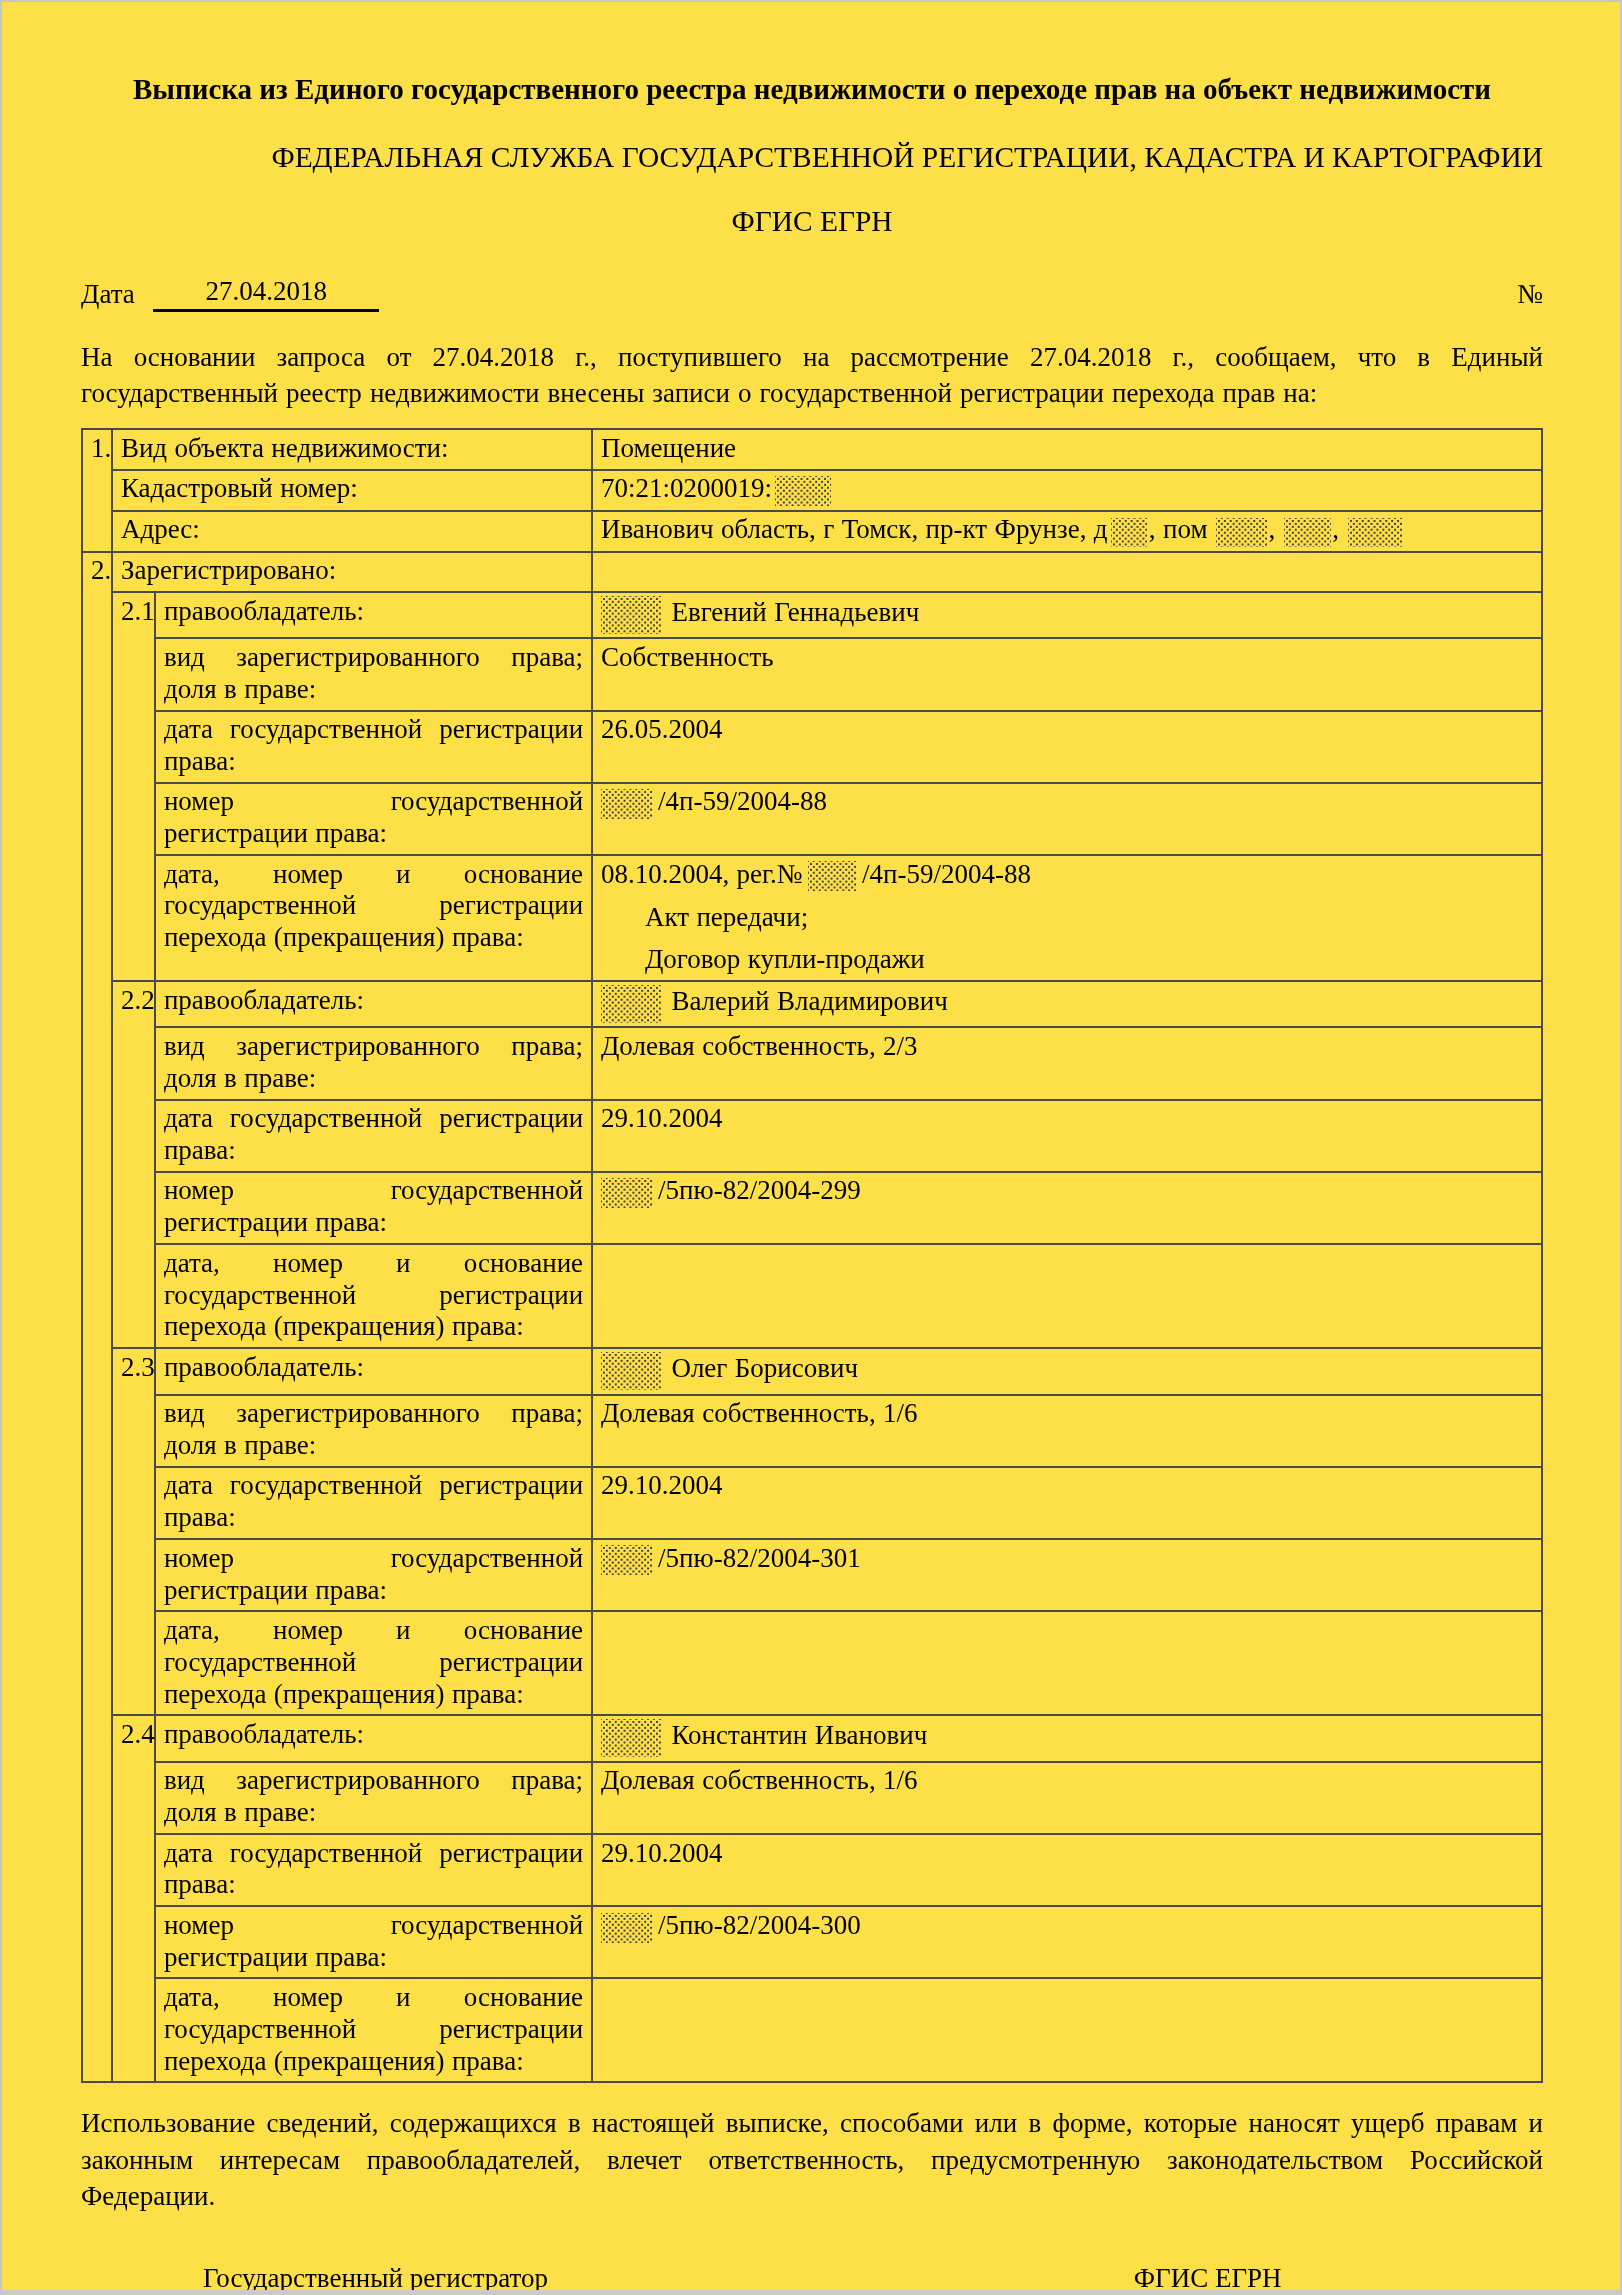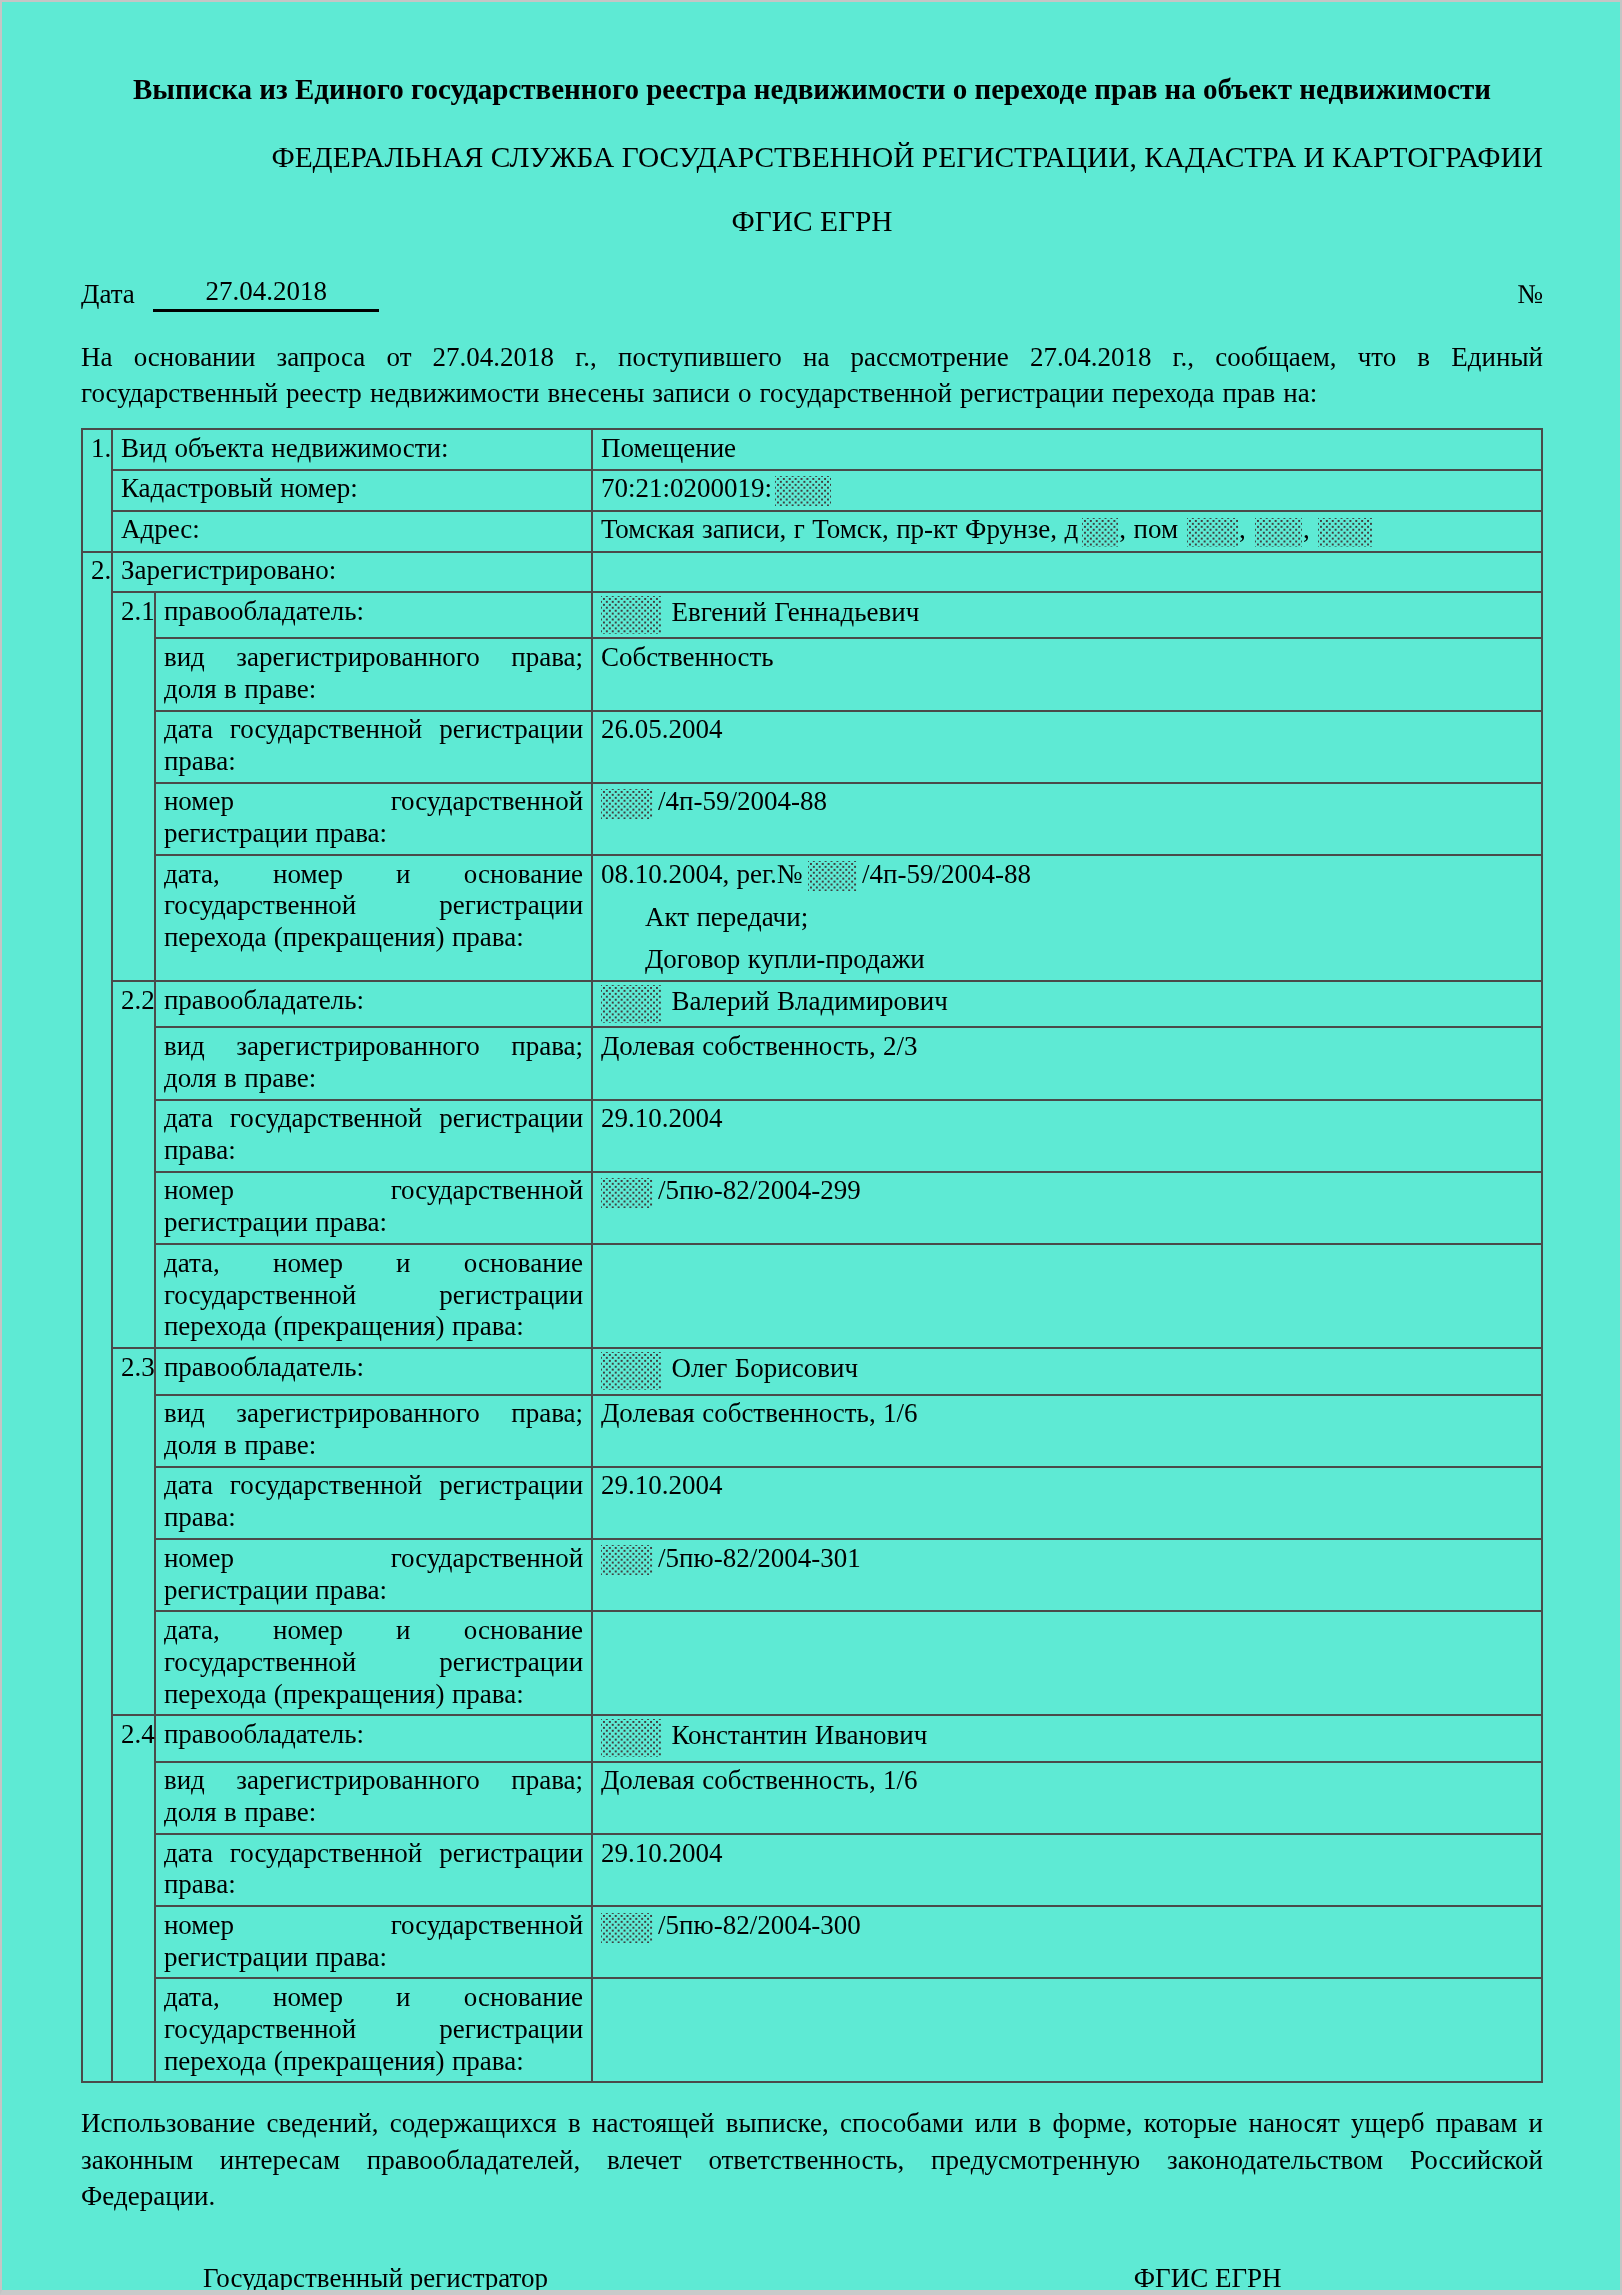--- a/index.html
+++ b/index.html
@@ -1,19 +1,19 @@
 <!DOCTYPE html>
 <html lang="ru" style="font-size:10.5px"><head>
 <meta charset="utf-8">
 <style>
   html,body{margin:0;padding:0;background:#e9e9e9;}
   .page{
     position:relative;
     width:1622px;height:2295px;box-sizing:border-box;
-    background:#5eead4;
+    background:#fde047;
     border-left:2.6px solid #c5c5c5;border-top:2.6px solid #c5c5c5;border-right:2.6px solid #c5c5c5;
     border-bottom:5.9px solid #cacaca;
     padding:69px 77px 8px 79px;
     font-family:"Liberation Serif","DejaVu Serif",serif;
     font-size:27px;color:#000;
     overflow:hidden;
   }
   .title{font-weight:bold;text-align:center;font-size:29px;line-height:1.25;margin:0 0 33px;}
   .agency{text-align:right;font-size:29.4px;line-height:1.2;margin:0 0 28px;}
   .system{text-align:center;font-size:29.4px;line-height:1.2;margin:0 0 37px;}
@@ -88,21 +88,21 @@
         <td class="c-num" rowspan="3">1.</td>
         <td class="c-lbl" colspan="2">Вид объекта недвижимости:</td>
         <td class="c-val">Помещение</td>
       </tr>
       <tr>
         <td class="c-lbl" colspan="2">Кадастровый номер:</td>
         <td class="c-val"><span>70:21:0200019:</span><span class="redact r-cad"></span></td>
       </tr>
       <tr>
         <td class="c-lbl" colspan="2">Адрес:</td>
-        <td class="c-val"><span>Томская записи, г Томск, пр-кт Фрунзе, д</span><span class="redact r-addr1"></span><span>, пом</span> <span class="redact r-addr2"></span><span>,</span> <span class="redact r-addr3"></span><span>,</span> <span class="redact r-addr4"></span></td>
+        <td class="c-val"><span>Иванович область, г Томск, пр-кт Фрунзе, д</span><span class="redact r-addr1"></span><span>, пом</span> <span class="redact r-addr2"></span><span>,</span> <span class="redact r-addr3"></span><span>,</span> <span class="redact r-addr4"></span></td>
       </tr>
 
       <tr>
         <td class="c-num" rowspan="21">2.</td>
         <td class="c-lbl" colspan="2">Зарегистрировано:</td>
         <td class="c-val"></td>
       </tr>
 
       <tr>
         <td class="c-sub" rowspan="5">2.1</td>

